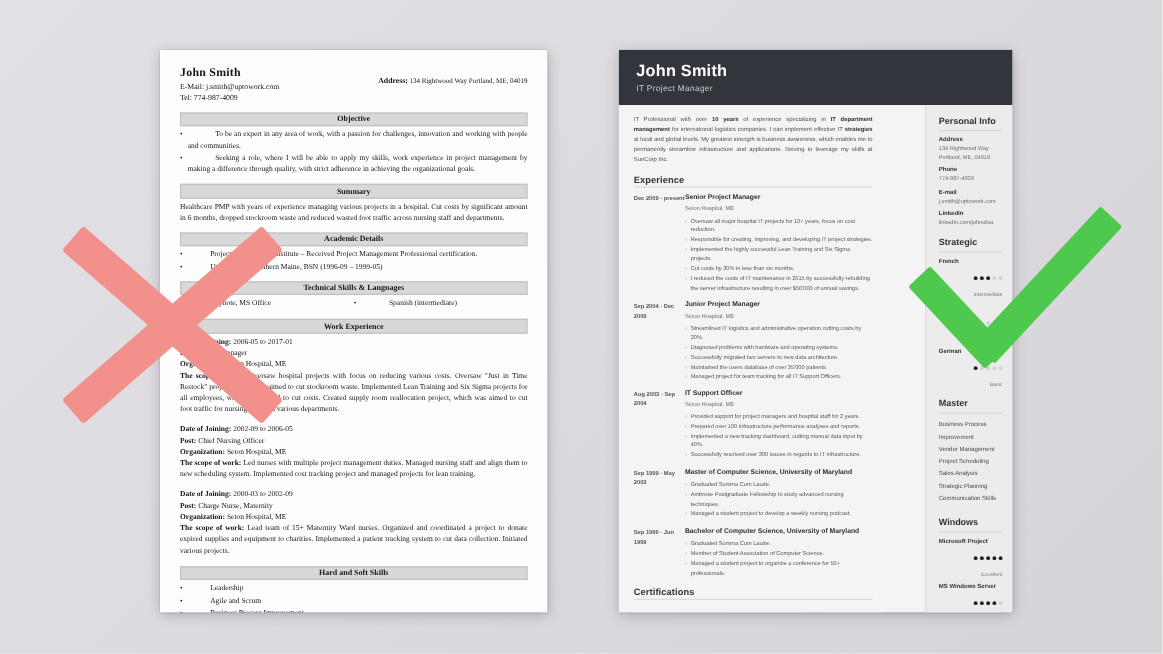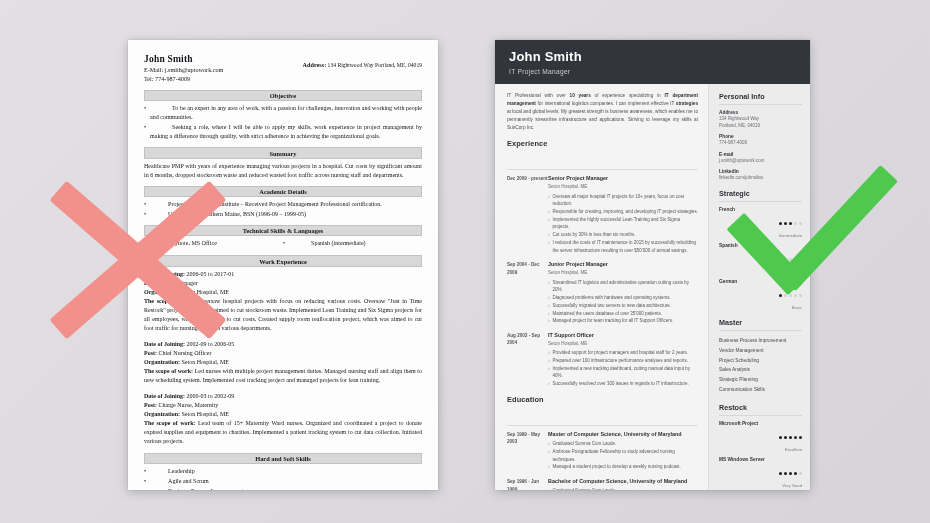--- a/index.html
+++ b/index.html
@@ -60,26 +60,26 @@
     display:flex;flex-direction:column;
   }
   .g-head{
     background:#32363c;color:#fff;
     padding:10px 14px 9px 14px;
   }
   .g-head .gname{font-size:13px;font-weight:bold;letter-spacing:.2px;line-height:1.15;}
   .g-head .gtitle{font-size:6.6px;color:#c9ccd1;margin-top:3px;letter-spacing:.3px;}
   .g-body{display:flex;flex:1;min-height:0;}
   .g-main{width:213px;box-sizing:border-box;padding:8px 10px 8px 12px;background:#f4f4f4;}
-  .g-side{flex:1;box-sizing:border-box;padding:8px 8px 8px 10px;background:#ececec;border-left:1px solid #dedede;}
+  .g-side{flex:1;box-sizing:border-box;padding:8px 8px 8px 10px;background:#ececec;border-left:1px solid #dedede;margin-left:32px;}
 
   .g-summary{font-size:4.7px;line-height:1.72;color:#4b4e53;text-align:justify;margin-bottom:7px;}
   .g-summary b{color:#2e3136;}
   .g-sec{font-size:7.4px;font-weight:bold;color:#2e3136;letter-spacing:.1px;
-         border-bottom:1px solid #dcdcdc;padding-bottom:21px;margin:6px 0 5px 0;}
+         border-bottom:1px solid #dcdcdc;padding-bottom:1px;margin:6px 0 5px 0;}
   .g-row{display:flex;margin-bottom:7px;}
   .g-date{width:41px;flex:0 0 41px;font-size:4.6px;font-weight:bold;color:#55585d;line-height:1.62;}
   .g-det{flex:1;min-width:0;}
   .g-role{font-size:5.4px;font-weight:bold;color:#2b2e33;line-height:1.35;}
   .g-org{font-size:4.6px;color:#6b6e73;margin:1.5px 0 2px 0;line-height:1.4;}
   .g-bul{margin:0;padding:0;list-style:none;}
   .g-bul li{font-size:4.5px;line-height:1.72;color:#55585d;display:flex;gap:3px;}
   .g-bul li .bd{flex:0 0 auto;color:#8a8d92;}
   .g-bul li .bt{flex:1;}
 
@@ -303,21 +303,20 @@
                   <span class="bt">Implemented a new tracking dashboard, cutting manual data input by 40%.</span>
                 </li>
               <li>
                   <span class="bd">›</span>
                   <span class="bt">Successfully resolved over 300 issues in regards to IT infrastructure.</span>
                 </li>
             </ul>
           </div>
         </div>
 
-        <div class="g-sec">Education</div>
 
         <div class="g-row">
           <div class="g-date">Sep 1999 - May 2003</div>
           <div class="g-det">
             <div class="g-role">Master of Computer Science, University of Maryland</div>
             <ul class="g-bul" style="margin-top:2px">
               <li>
                   <span class="bd">›</span>
                   <span class="bt">Graduated Summa Cum Laude.</span>
                 </li>
@@ -393,21 +392,21 @@
         </div>
 
         <div class="s-sec">Master</div>
         <div class="s-skill">Business Process Improvement</div>
         <div class="s-skill">Vendor Management</div>
         <div class="s-skill">Project Scheduling</div>
         <div class="s-skill">Sales Analysis</div>
         <div class="s-skill">Strategic Planning</div>
         <div class="s-skill">Communication Skills</div>
 
-        <div class="s-sec">Restock</div>
+        <div class="s-sec">Windows</div>
 
         <div>
           <div class="s-lab">Microsoft Project</div>
           <div class="rate"><span class="dots"><i class="dot on"></i><i class="dot on"></i><i class="dot on"></i><i class="dot on"></i><i class="dot on"></i></span></div>
           <div class="rate-lab">Excellent</div>
         </div>
         <div>
           <div class="s-lab">MS Windows Server</div>
           <div class="rate"><span class="dots"><i class="dot on"></i><i class="dot on"></i><i class="dot on"></i><i class="dot on"></i><i class="dot"></i></span></div>
           <div class="rate-lab">Very Good</div>

